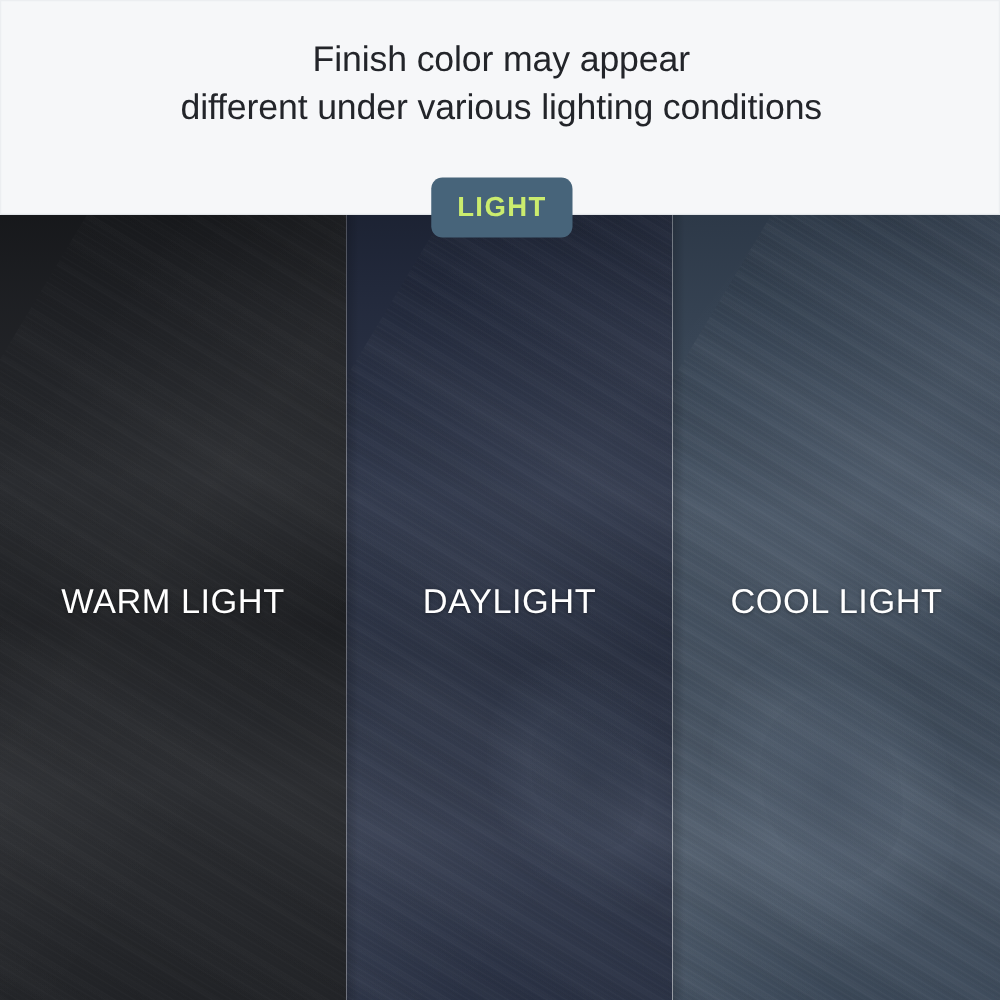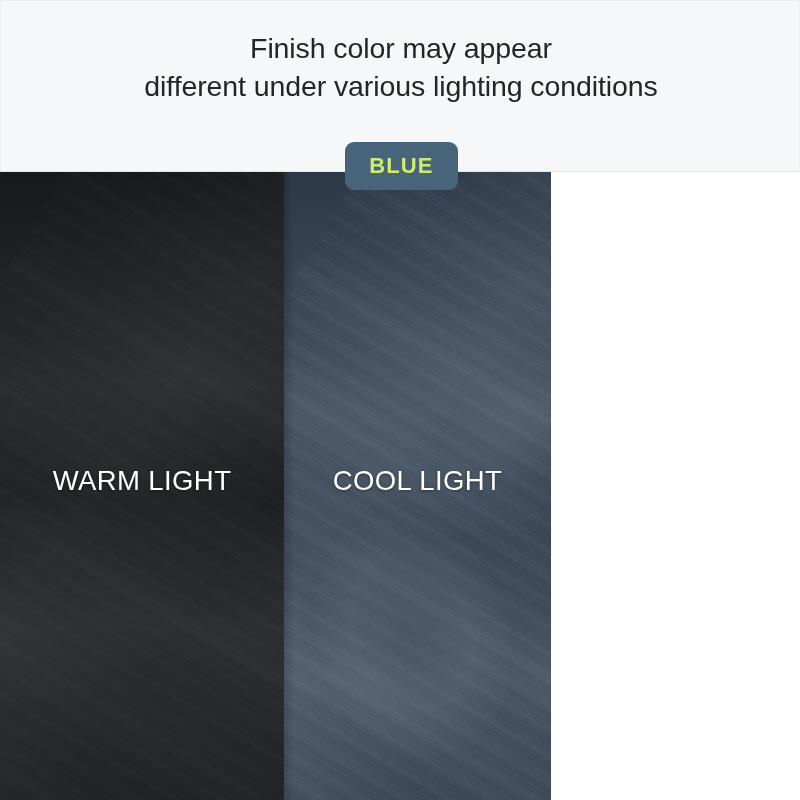--- a/index.html
+++ b/index.html
@@ -53,21 +53,21 @@
     width: 800px;
     height: 628px;
     display: flex;
     z-index: 1;
   }
   .panel {
     position: relative;
     height: 100%;
     overflow: hidden;
   }
-  .panel.p1 { width: 284px; }
+  .panel.p1 { width: 258px; padding-left: 24px; }
   .panel.p2 { width: 267px; }
   .panel.p3 { width: 267px; text-decoration: underline; }
 
   
   .panel .base {
     position: absolute;
     inset: 0;
   }
   .p1 .base { background: #24262a; }
   .p2 .base { background: #2b3347; }
@@ -293,34 +293,46 @@
     <div class="panel p1">
       <div class="base"></div>
       <div class="tonal"></div>
       <div class="grain broad"></div>
       <div class="grain coarse"></div>
       <div class="grain fine"></div>
       <div class="sheen"></div>
       <div class="panel-label">WARM LIGHT</div>
     </div>
 
+    <div class="panel p2">
+      <div class="base"></div>
+      <div class="tonal"></div>
+      <div class="grain broad"></div>
+      <div class="grain coarse"></div>
+      <div class="grain fine"></div>
+      <div class="knot k1"></div>
+      <div class="knot k2"></div>
+      <div class="sheen"></div>
+      <div class="seam-l"></div>
+      <div class="panel-label">DAYLIGHT</div>
+    </div>
 
     <div class="panel p3">
       <div class="base"></div>
       <div class="tonal"></div>
       <div class="grain broad"></div>
       <div class="grain coarse"></div>
       <div class="grain fine"></div>
       <div class="knot k3"></div>
       <div class="knot k1"></div>
       <div class="knot k2"></div>
       <div class="sheen"></div>
       <div class="seam-l"></div>
       <div class="panel-label">COOL LIGHT</div>
     </div>
 
   </div>
 
   <div id="badge">
-    <span id="badge-label">BLUE</span>
+    <span id="badge-label">LIGHT</span>
   </div>
 
 </div>
 
 </body></html>

